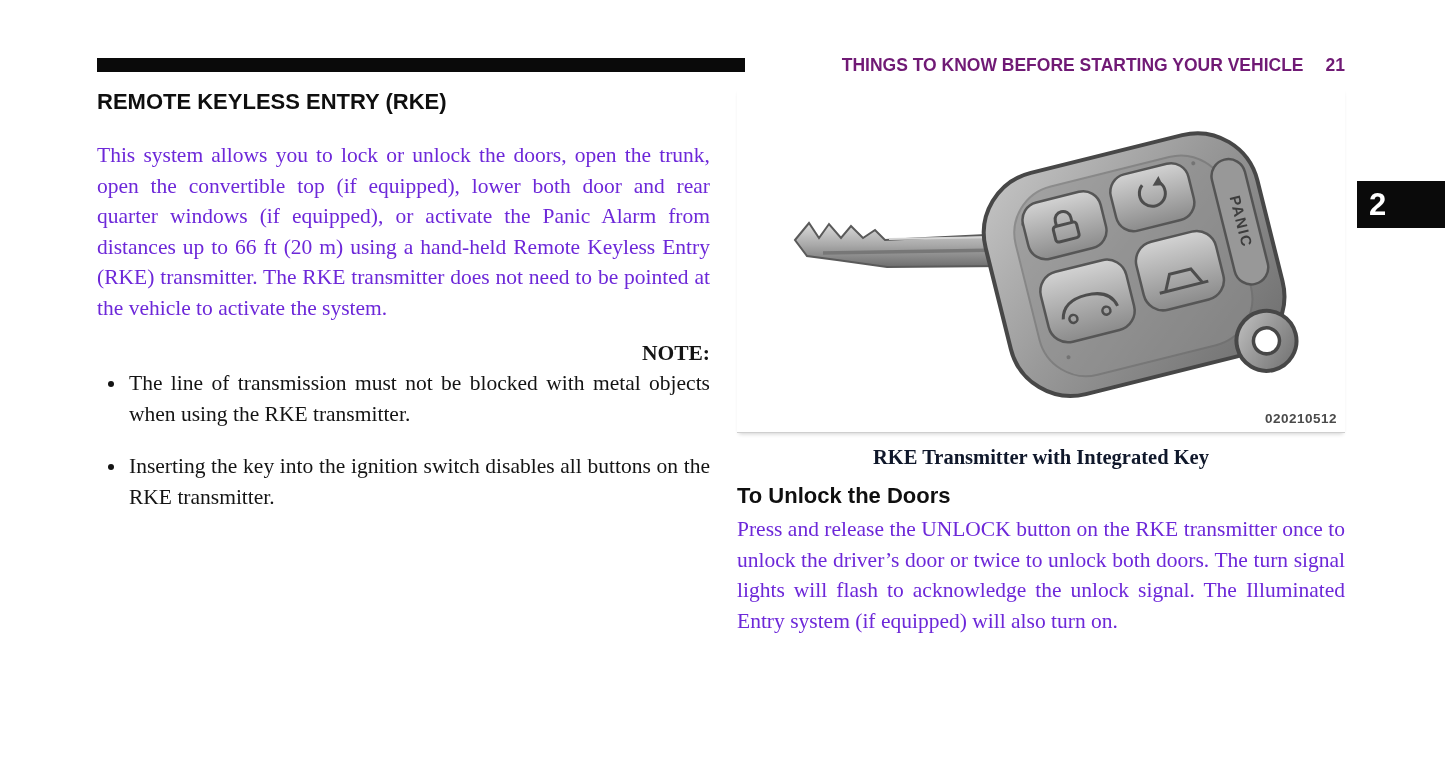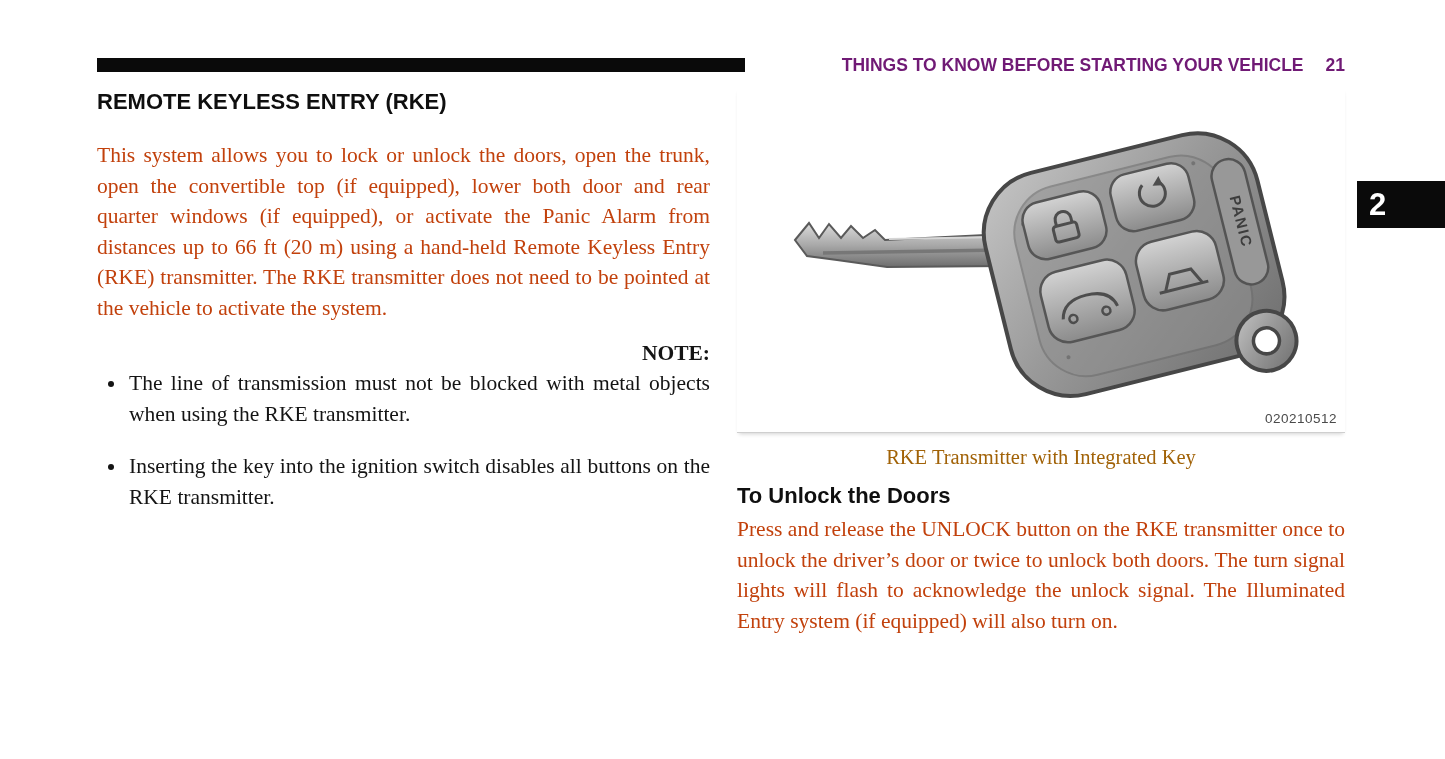--- a/index.html
+++ b/index.html
@@ -28,46 +28,46 @@
 
   
   .col-left  { position: absolute; left: 97px;  top: 88px; width: 613px; }
   .col-right { position: absolute; left: 737px; top: 88px; width: 608px; }
 
   h1.sec-heading, h2.sec-heading {
     font-family: "Liberation Sans", sans-serif; font-weight: bold;
     font-size: 22px; line-height: 28px; color: #0f0f0f;
   }
   .body-par {
-    font-size: 21.5px; line-height: 30.5px; text-align: justify; color: #c2410c;
+    font-size: 21.5px; line-height: 30.5px; text-align: justify; color: #6d28d9;
   }
   .note-label {
     font-weight: bold; font-size: 21.5px; line-height: 30px; margin-top: 15px; text-align: right;
   }
   ul.note-list { padding-left: 30px; list-style: disc outside; }
   ul.note-list li {
     font-size: 21.5px; line-height: 30.5px; text-align: justify;
     margin-bottom: 22px; padding-left: 2px;
   }
 
   
   .figure-image {
     position: relative; width: 608px; height: 345px; background: #ffffff;
     border-bottom: 1px solid #cfcfcf;
     box-shadow: 0 3px 4px -2px rgba(0,0,0,0.18);
   }
   .figure-image svg { display: block; width: 608px; height: 345px; }
   .figure-code {
     position: absolute; right: 8px; bottom: 6px;
-    font-family: "Liberation Sans", sans-serif; font-weight: normal;
+    font-family: "Liberation Sans", sans-serif; font-weight: bold;
     font-size: 13.5px; color: #4a4a4a; letter-spacing: 0.5px; margin-left: 35px;
   }
   figcaption.figure-caption {
-    margin-top: 13px; text-align: center; font-weight: normal;
-    font-size: 20.5px; color: #a16207;
+    margin-top: 13px; text-align: center; font-weight: bold;
+    font-size: 20.5px; color: #0f172a;
   }
   .col-right h2.sec-heading { margin-top: 13px; margin-bottom: 4px; }
   .col-left  h1.sec-heading { margin-bottom: 24px; }
 </style>
 </head>
 <body>
 
 <div class="header-rule"></div>
 <div class="header-text">
   <span>THINGS TO KNOW BEFORE STARTING YOUR VEHICLE</span><span class="page-num">21</span>

